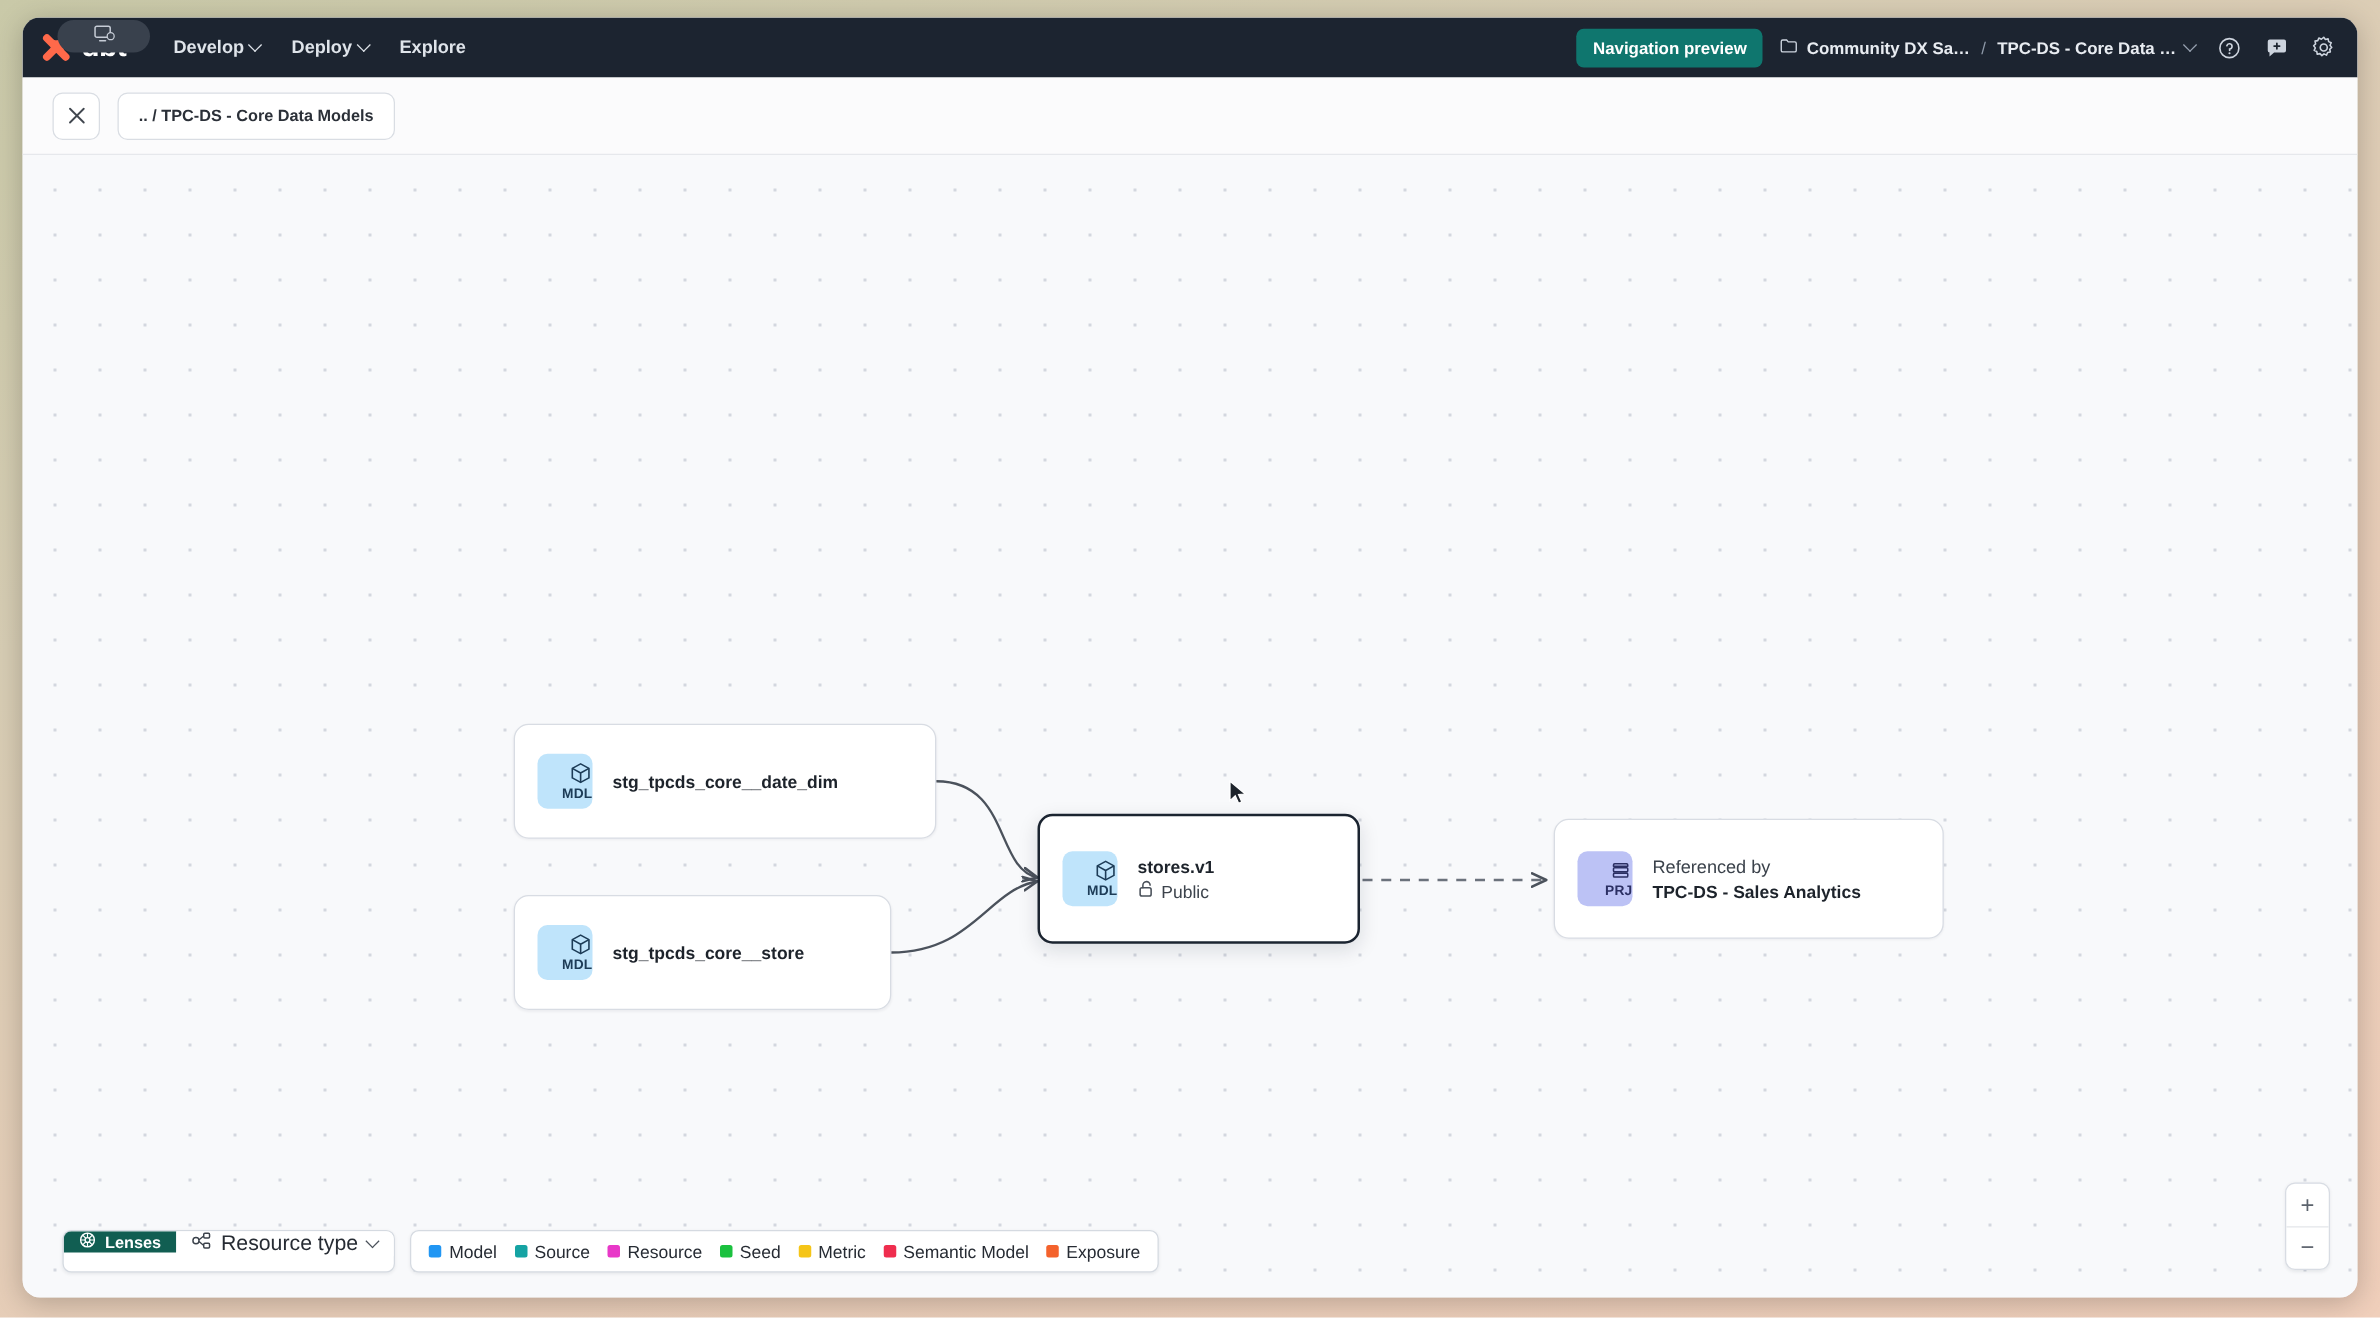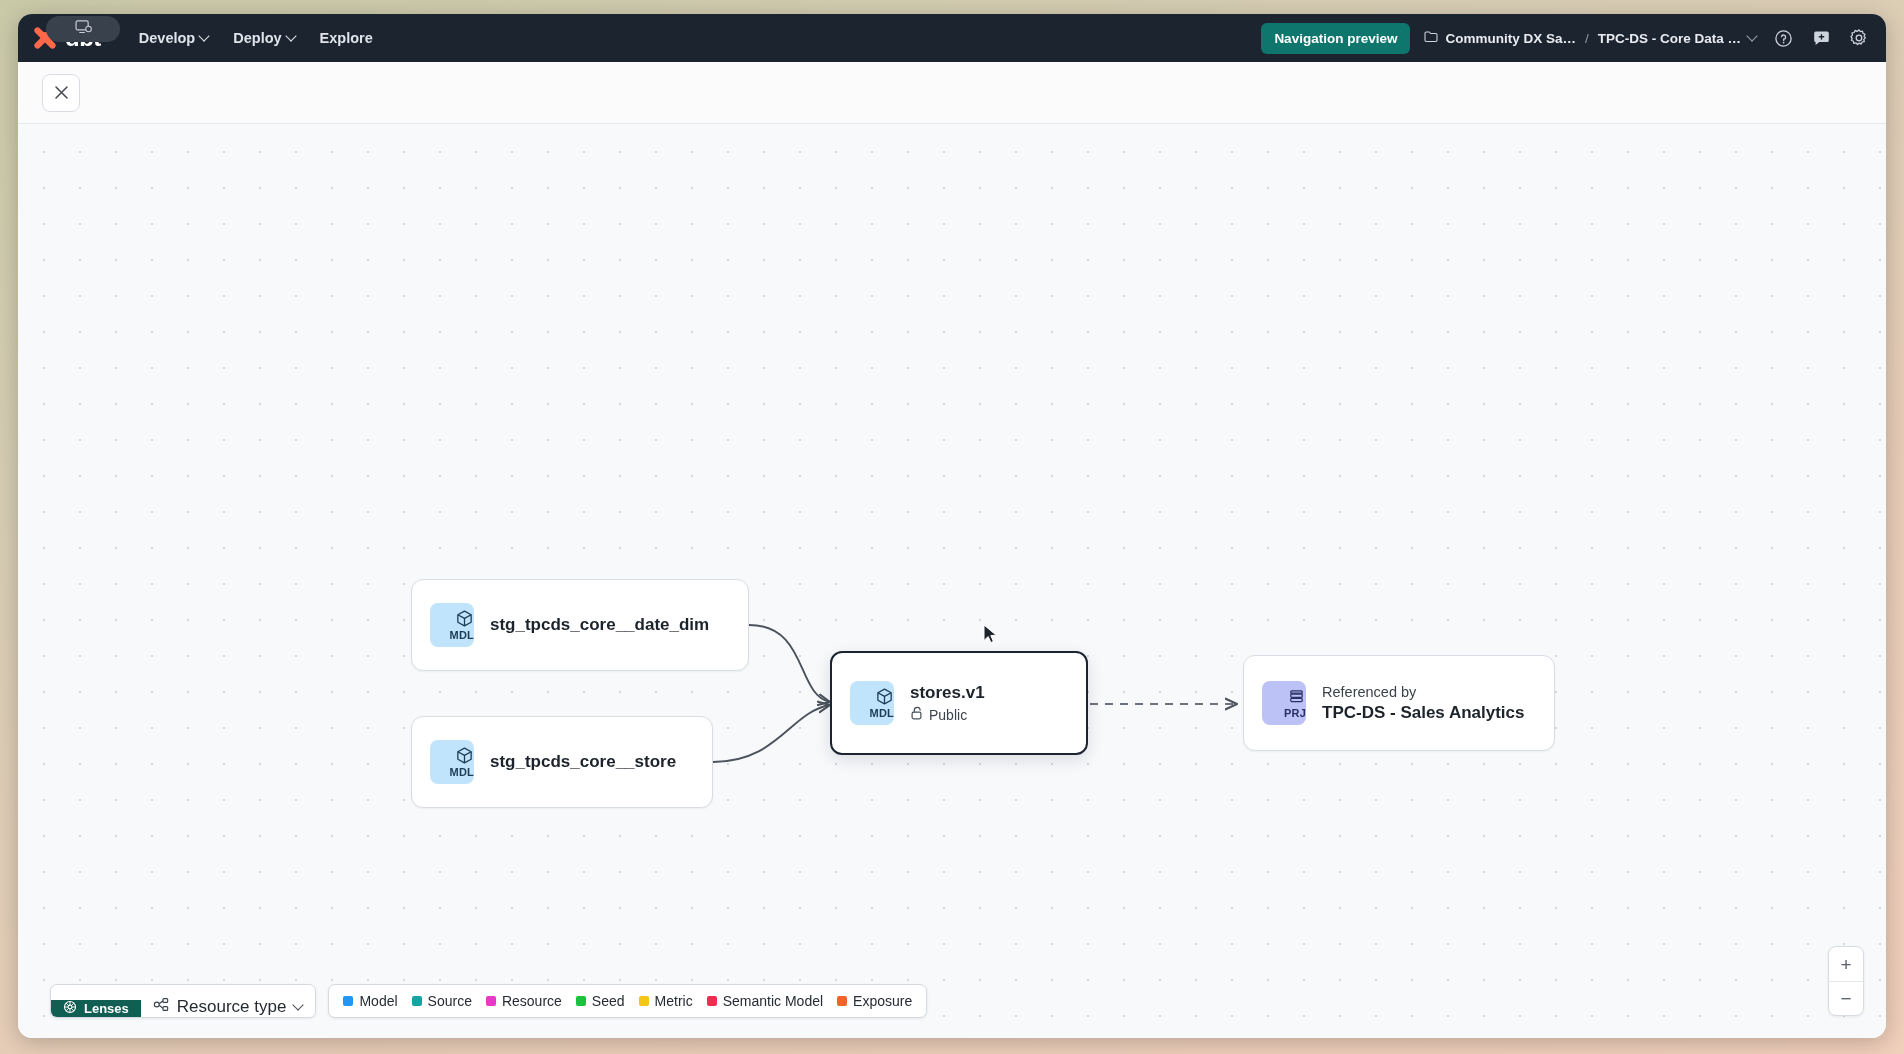--- a/index.html
+++ b/index.html
@@ -173,37 +173,37 @@
     gap: 0px;
   }
   .node-badge.mdl { background: #bfe4fb; color: #1d3c57; }
   .node-badge.prj { background: #bcc2f5; color: #2b2f63; }
   .node-badge .badge-label {
     font-size: 11px; font-weight: bold; letter-spacing: 0.2px; line-height: 1;
     margin-top: 2px;
   }
 
   .node-text { display: flex; flex-direction: column; gap: 3px; min-width: 0; }
-  .node-title { font-size: 17px; color: #1d232b; white-space: nowrap; }
+  .node-title { font-size: 14px; color: #1d232b; white-space: nowrap; }
   .node-title.bold { font-weight: bold; }
   .node-sub {
     font-size: 14px; color: #3c434c;
     display: flex; align-items: center; gap: 6px; white-space: nowrap;
   }
   .node-kicker { font-size: 14.5px; color: #3b424b; white-space: nowrap; }
 
   
   #bottom-bar {
     position: absolute; left: 32px; bottom: 20px;
     display: flex; align-items: center; gap: 12px;
     z-index: 5;
   }
 
   #lens-group {
-    display: flex; align-items: flex-end; height: 34px;
+    display: flex; align-items: flex-start; height: 34px;
     border-radius: 7px; overflow: hidden;
     border: 1px solid #d5dae1; background: #ffffff;
     box-shadow: 0 1px 3px rgba(16,24,40,0.08);
   }
   #lenses-btn {
     background: #115e52; color: #ffffff;
     display: flex; align-items: center; gap: 7px;
     padding: 0 12px; font-size: 13px; font-weight: bold; cursor: pointer;
   }
   #resource-type-btn {
@@ -319,20 +319,21 @@
   </div>
 
   <div id="toolbar">
 
     <div id="close-lineage-btn">
       <svg width="15" height="15" viewBox="0 0 15 15">
         <path d="M2 2 L13 13 M13 2 L2 13" stroke="currentColor" stroke-width="1.5" stroke-linecap="round"></path>
       </svg>
     </div>
 
+    <div id="project-crumb">.. / TPC-DS - Core Data Models</div>
 
   </div>
 
   <div id="canvas">
 
     <svg id="graph-svg">
       <defs>
         <marker id="arrow" viewBox="0 0 10 10" refX="9" refY="5" markerWidth="7" markerHeight="7" orient="auto-start-reverse">
           <path d="M 0.5 1 L 9 5 L 0.5 9" fill="none" stroke="#4b525c" stroke-width="1.6" stroke-linecap="round" stroke-linejoin="round"></path>
         </marker>

